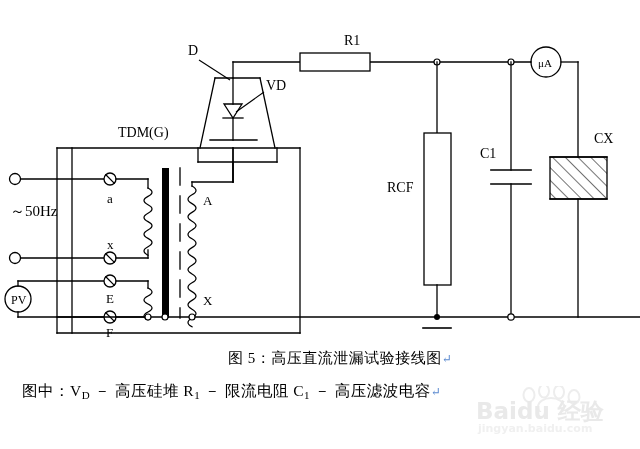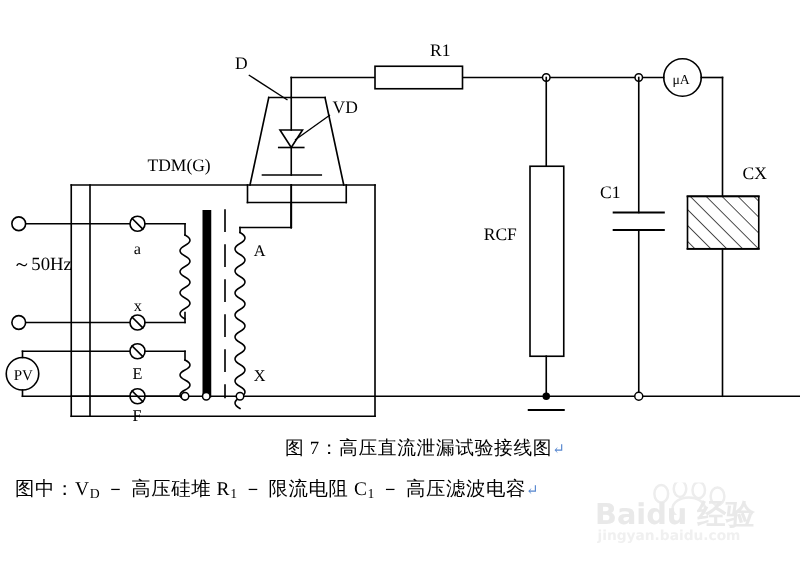--- a/index.html
+++ b/index.html
@@ -30,21 +30,21 @@
     color: #000000;
     font-family: "Liberation Serif", "DejaVu Serif", serif;
   }
   #caption-title {
     left: 228px;
     top: 349px;
     font-size: 15px;
     letter-spacing: 0.5px;
   }
   #legend-line-1 {
-    left: 12px;
+    left: 22px;
     top: 381px;
     font-size: 15.5px;
     letter-spacing: 0.5px;
   }
   #legend-line-2 {
     left: 24px;
     top: 413px;
     font-size: 15.5px;
     letter-spacing: 0.5px;
   }
@@ -298,21 +298,21 @@
       <text x="538" y="67" font-size="11">μA</text>
 
       <g stroke="#000000" stroke-width="1.1" fill="none">
         <line x1="199" y1="60" x2="230" y2="80"></line>
         <line x1="264" y1="92" x2="236" y2="112"></line>
       </g>
     </g>
   </svg>
 
   <div class="cap-line" id="caption-title">
-    <span>图 7：高压直流泄漏试验接线图</span><span class="pilcrow">↵</span>
+    <span>图 5：高压直流泄漏试验接线图</span><span class="pilcrow">↵</span>
   </div>
 
   <div class="cap-line" id="legend-line-1">
     <span>图中：</span><span><span>V</span><span class="sub">D</span></span>
     <span>－</span>
     <span>高压硅堆</span>
     <span><span>R</span><span class="sub">1</span></span>
     <span>－</span>
     <span>限流电阻</span>
     <span><span>C</span><span class="sub">1</span></span>

